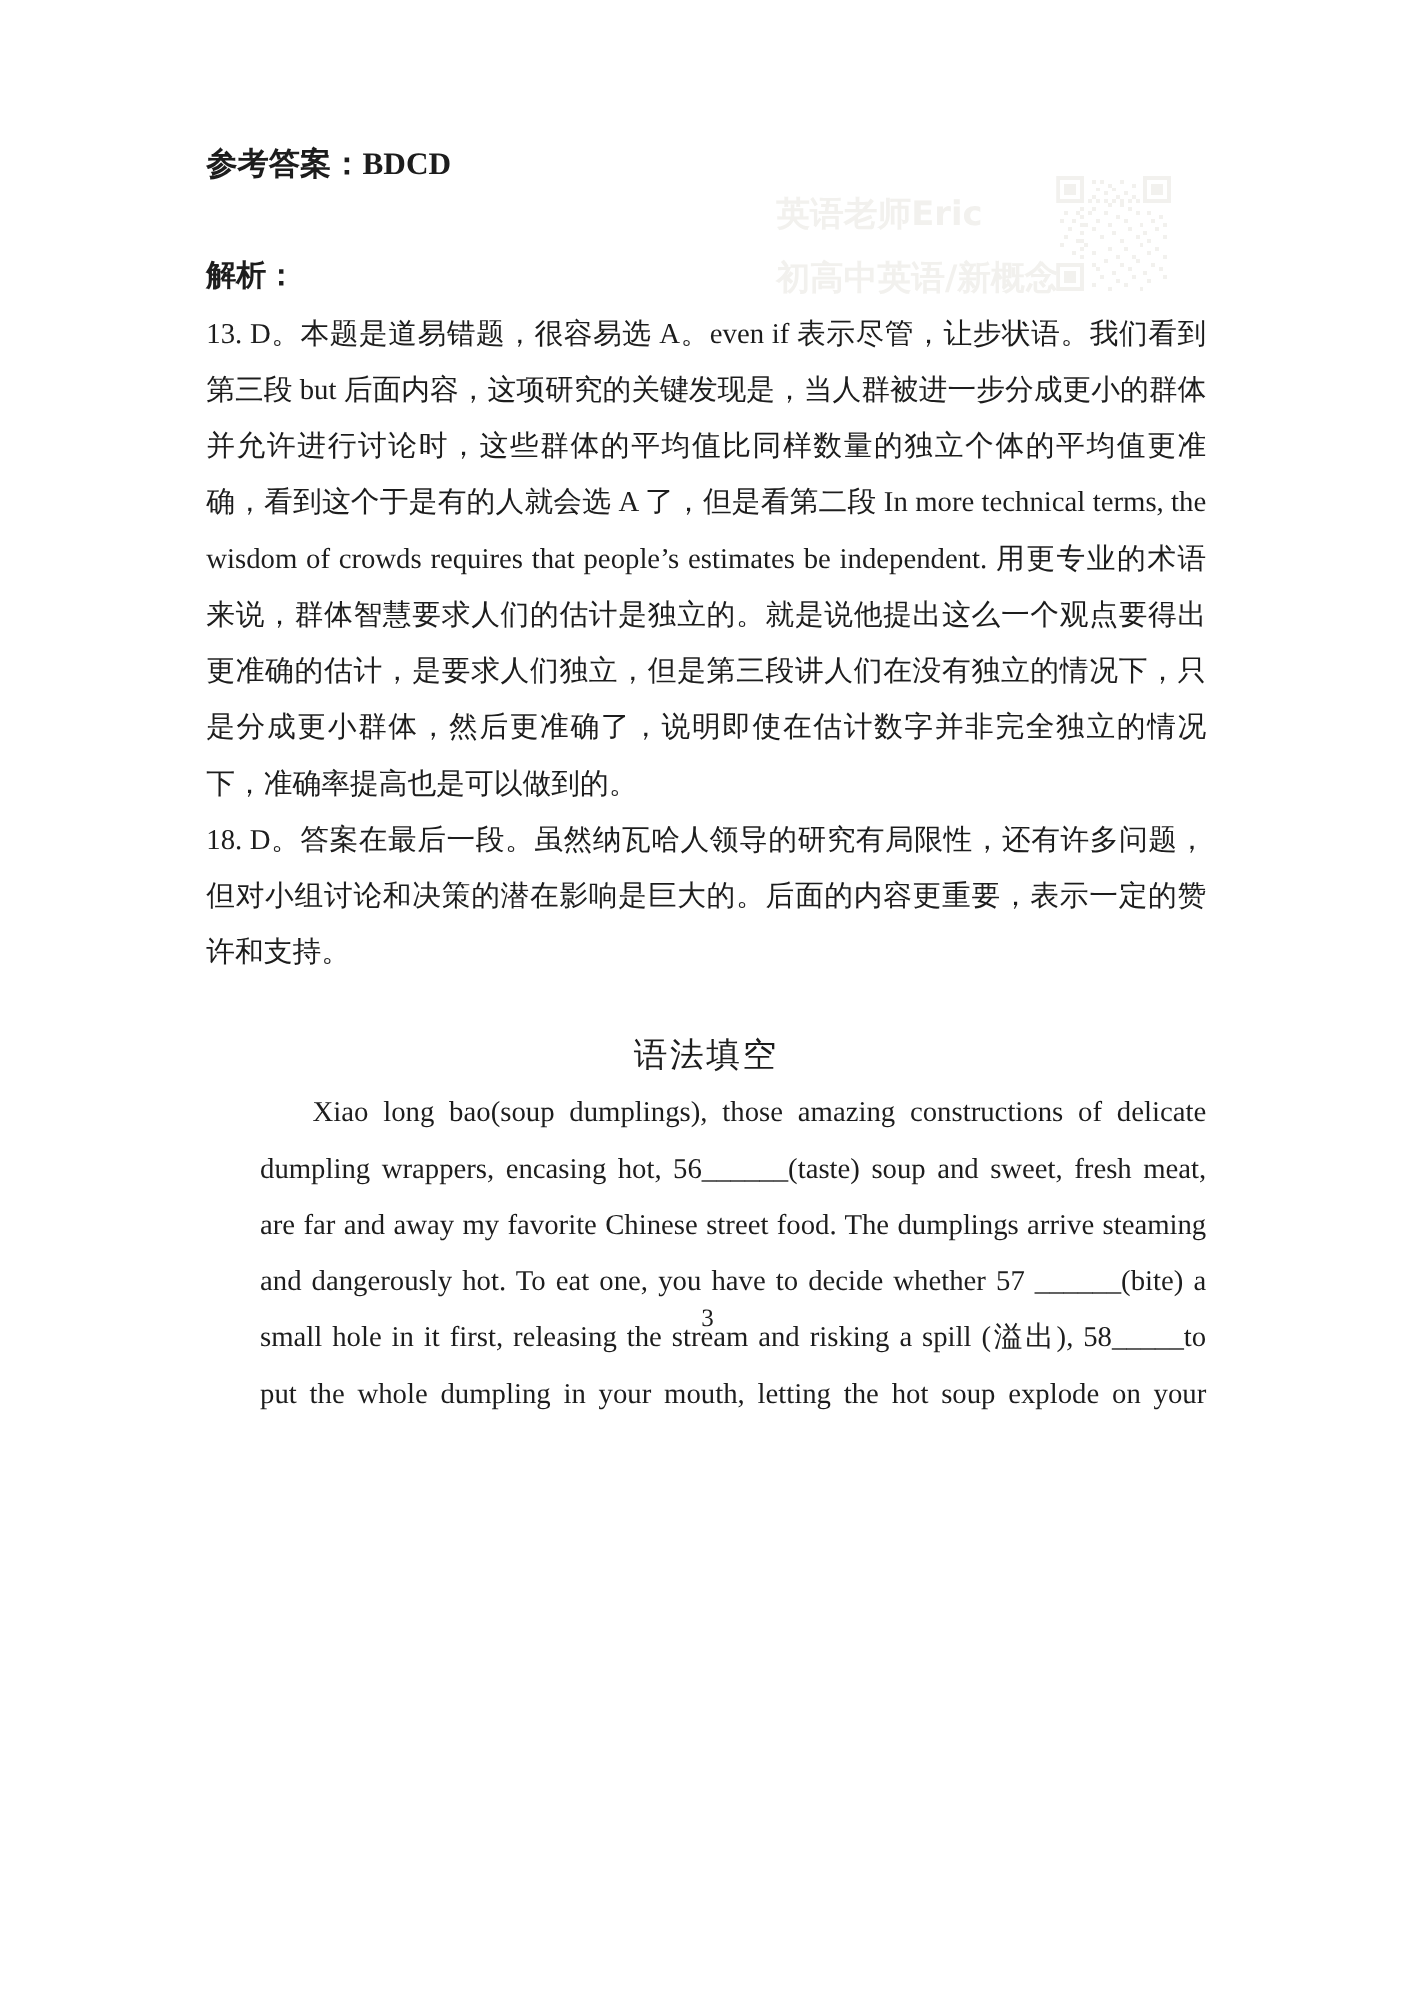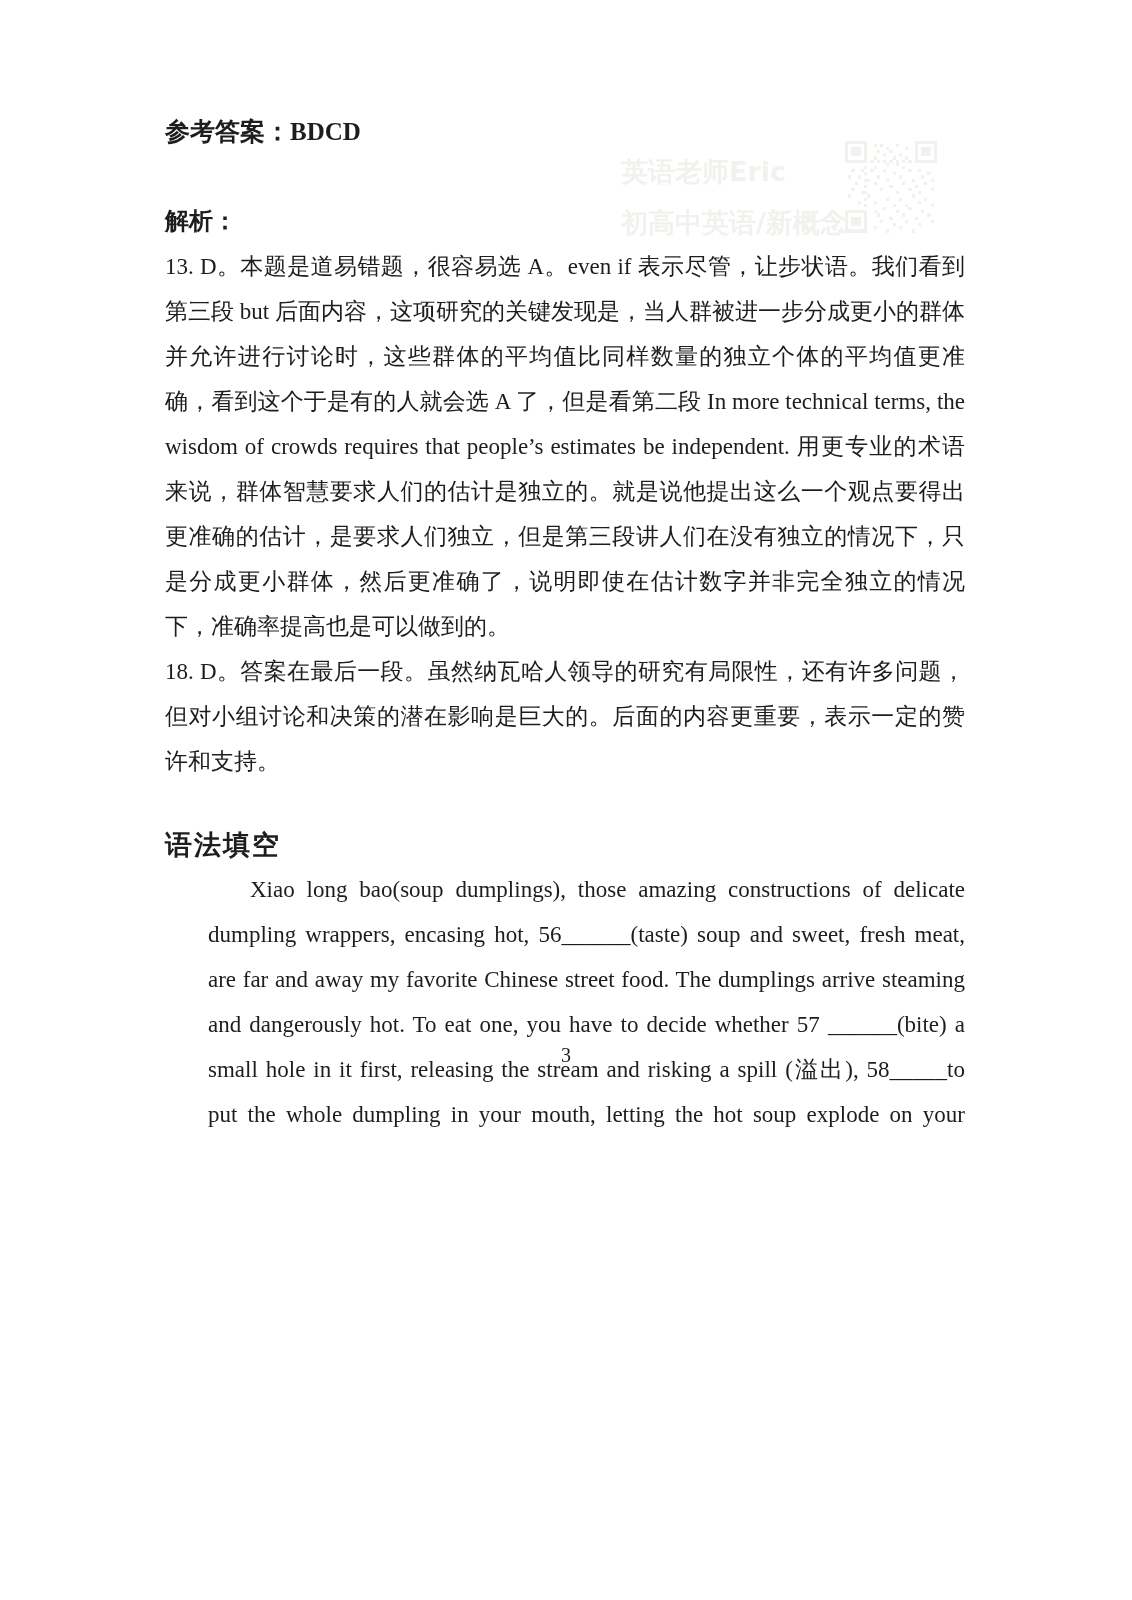--- a/index.html
+++ b/index.html
@@ -31,22 +31,22 @@
 
   .explanations p {
     font-size: 23px;
     line-height: 45px;
     text-align: justify;
     text-justify: inter-ideograph;
   }
 
   .section-heading {
     font-family: "DejaVu Sans", "Liberation Sans", sans-serif;
-    font-size: 27px; font-weight: bold;
-    text-align: left; line-height: 45px;
+    font-size: 27px; font-weight: normal;
+    text-align: center; line-height: 45px;
     margin-top: 38px; letter-spacing: 2px;
   }
 
   .passage {
     font-size: 23px;
     line-height: 45px;
     text-align: justify;
     text-indent: 42px;
     margin-left: 43px;
   }

